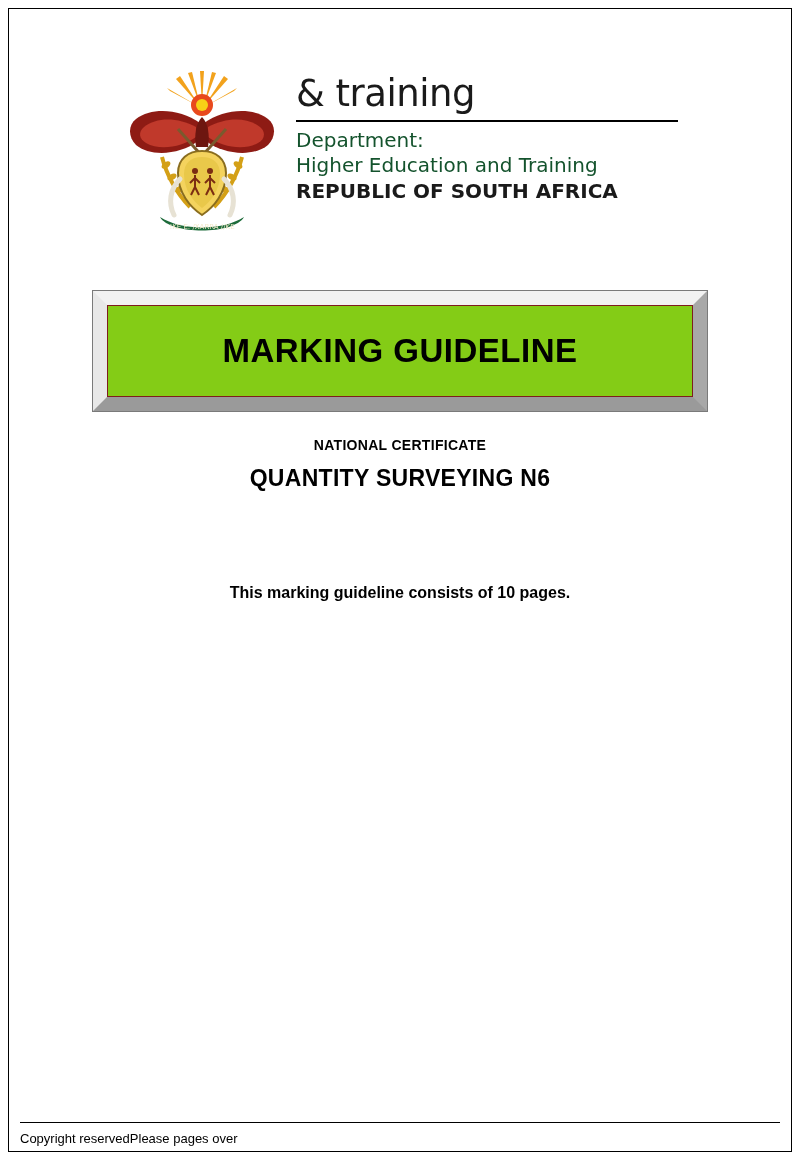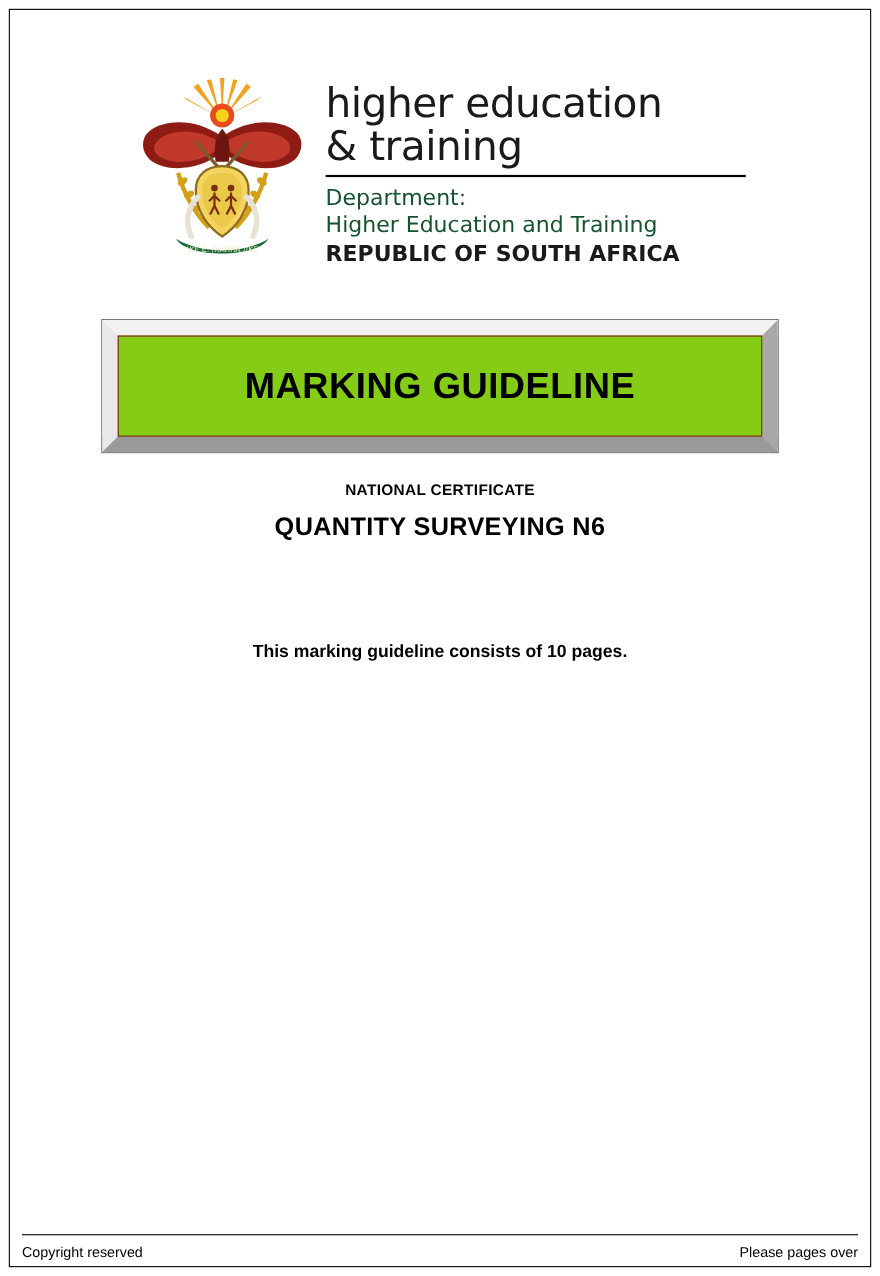--- a/index.html
+++ b/index.html
@@ -146,21 +146,21 @@
 
   
   .footer {
     position: absolute;
     left: 20px;
     right: 20px;
     bottom: 14px;
     border-top: 1px solid #000000;
     padding-top: 8px;
     display: flex;
-    justify-content: space-between;
+    justify-content: flex-start;
     font-size: 13px;
   }
 </style>
 </head>
 <body>
 
 <div class="page">
   <div class="page-border"></div>
 
   <div class="content">
@@ -219,21 +219,20 @@
 
           <path d="M58,114 C48,124 46,138 52,150" stroke="#e7e2d4" stroke-width="5" fill="none" stroke-linecap="round"></path>
           <path d="M102,114 C112,124 114,138 108,150" stroke="#e7e2d4" stroke-width="5" fill="none" stroke-linecap="round"></path>
 
           <path d="M38,152 C60,166 100,166 122,152 C112,170 48,170 38,152 Z" fill="#1d6b3a"></path>
           <text x="80" y="164" font-size="7" fill="#f2e8c9" text-anchor="middle" font-family="DejaVu Sans, sans-serif">!KE E: /XARRA //KE</text>
         </svg>
       </div>
 
       <div class="dept-text">
-        <div class="dept-title">higher education</div>
         <div class="dept-title">&amp; training</div>
         <div class="dept-rule"></div>
         <div class="dept-sub1">Department:</div>
         <div class="dept-sub2">Higher Education and Training</div>
         <div class="dept-sub3">REPUBLIC OF SOUTH AFRICA</div>
       </div>
 
     </div>
 
     <div class="plaque">

